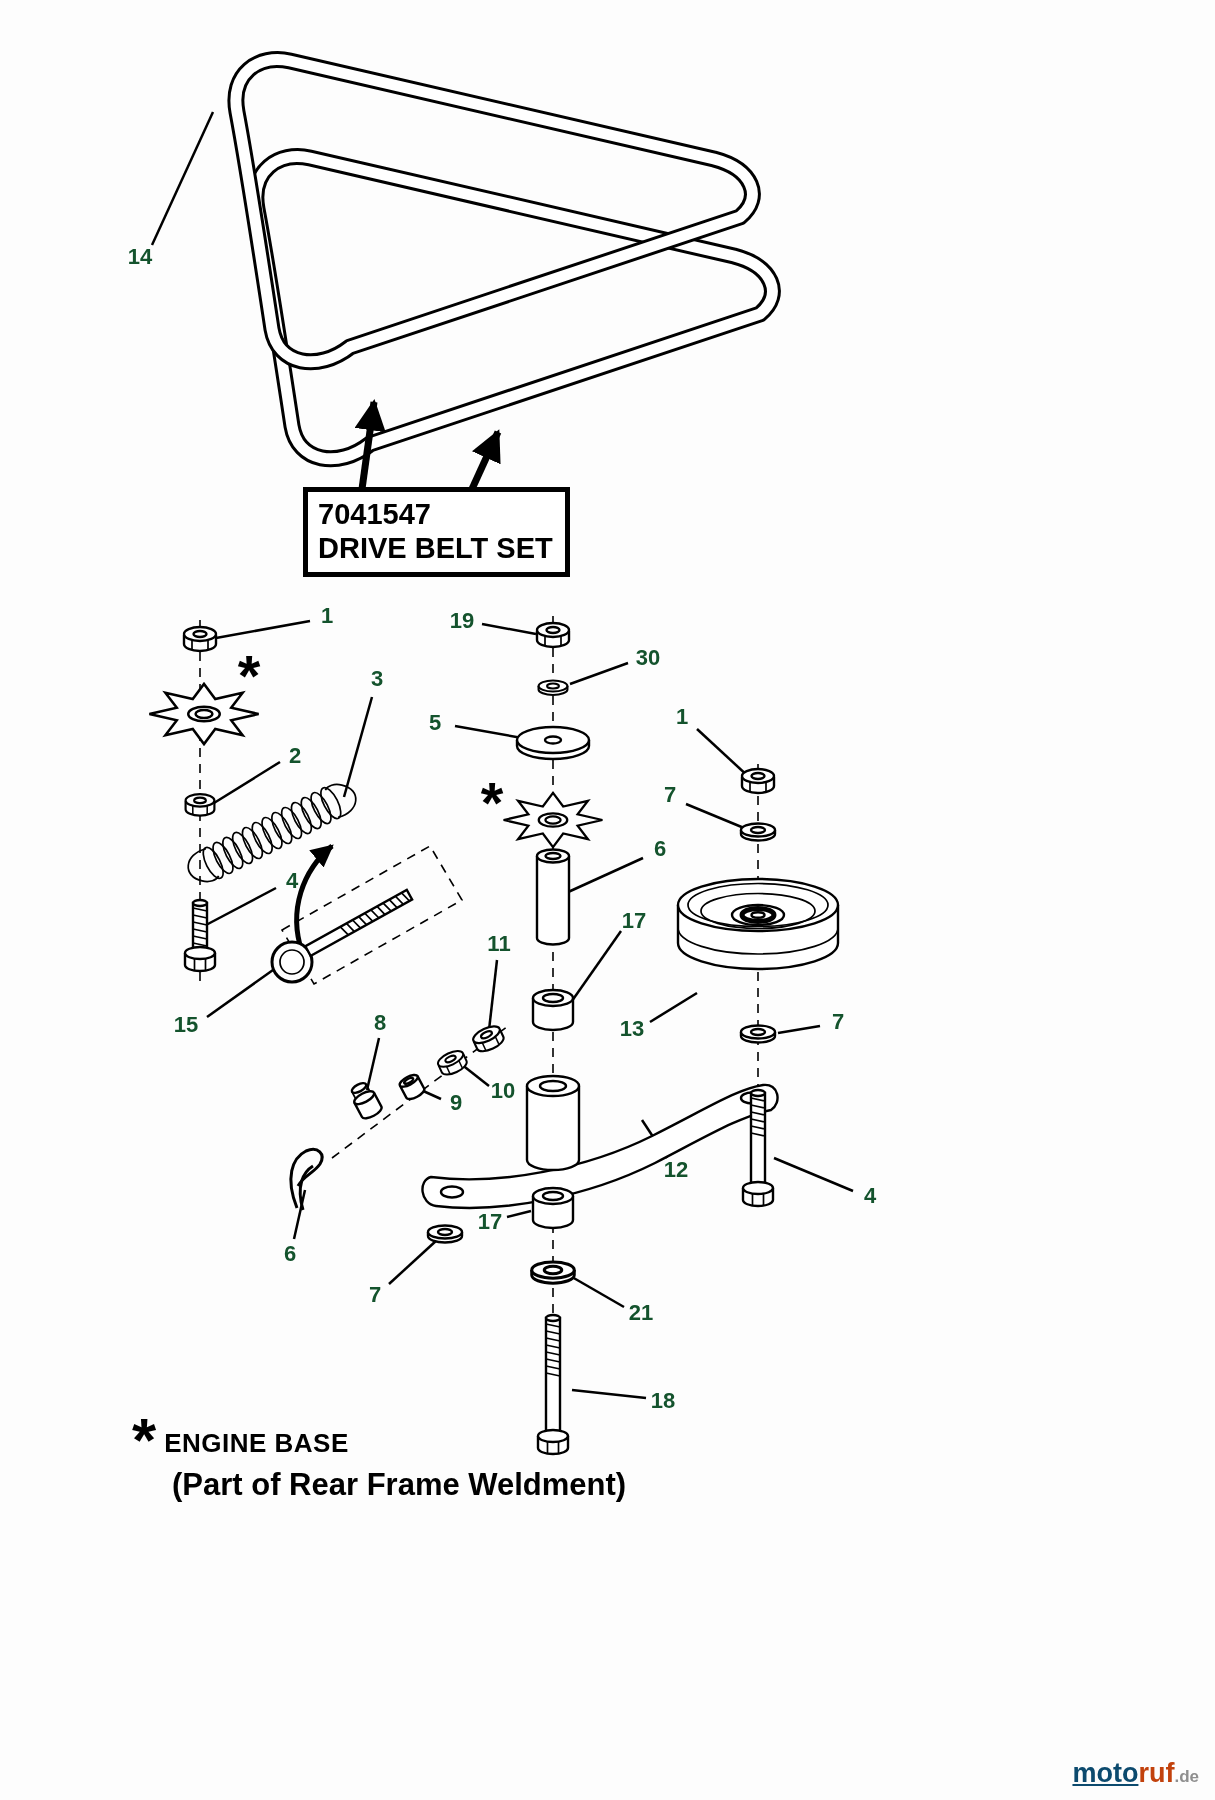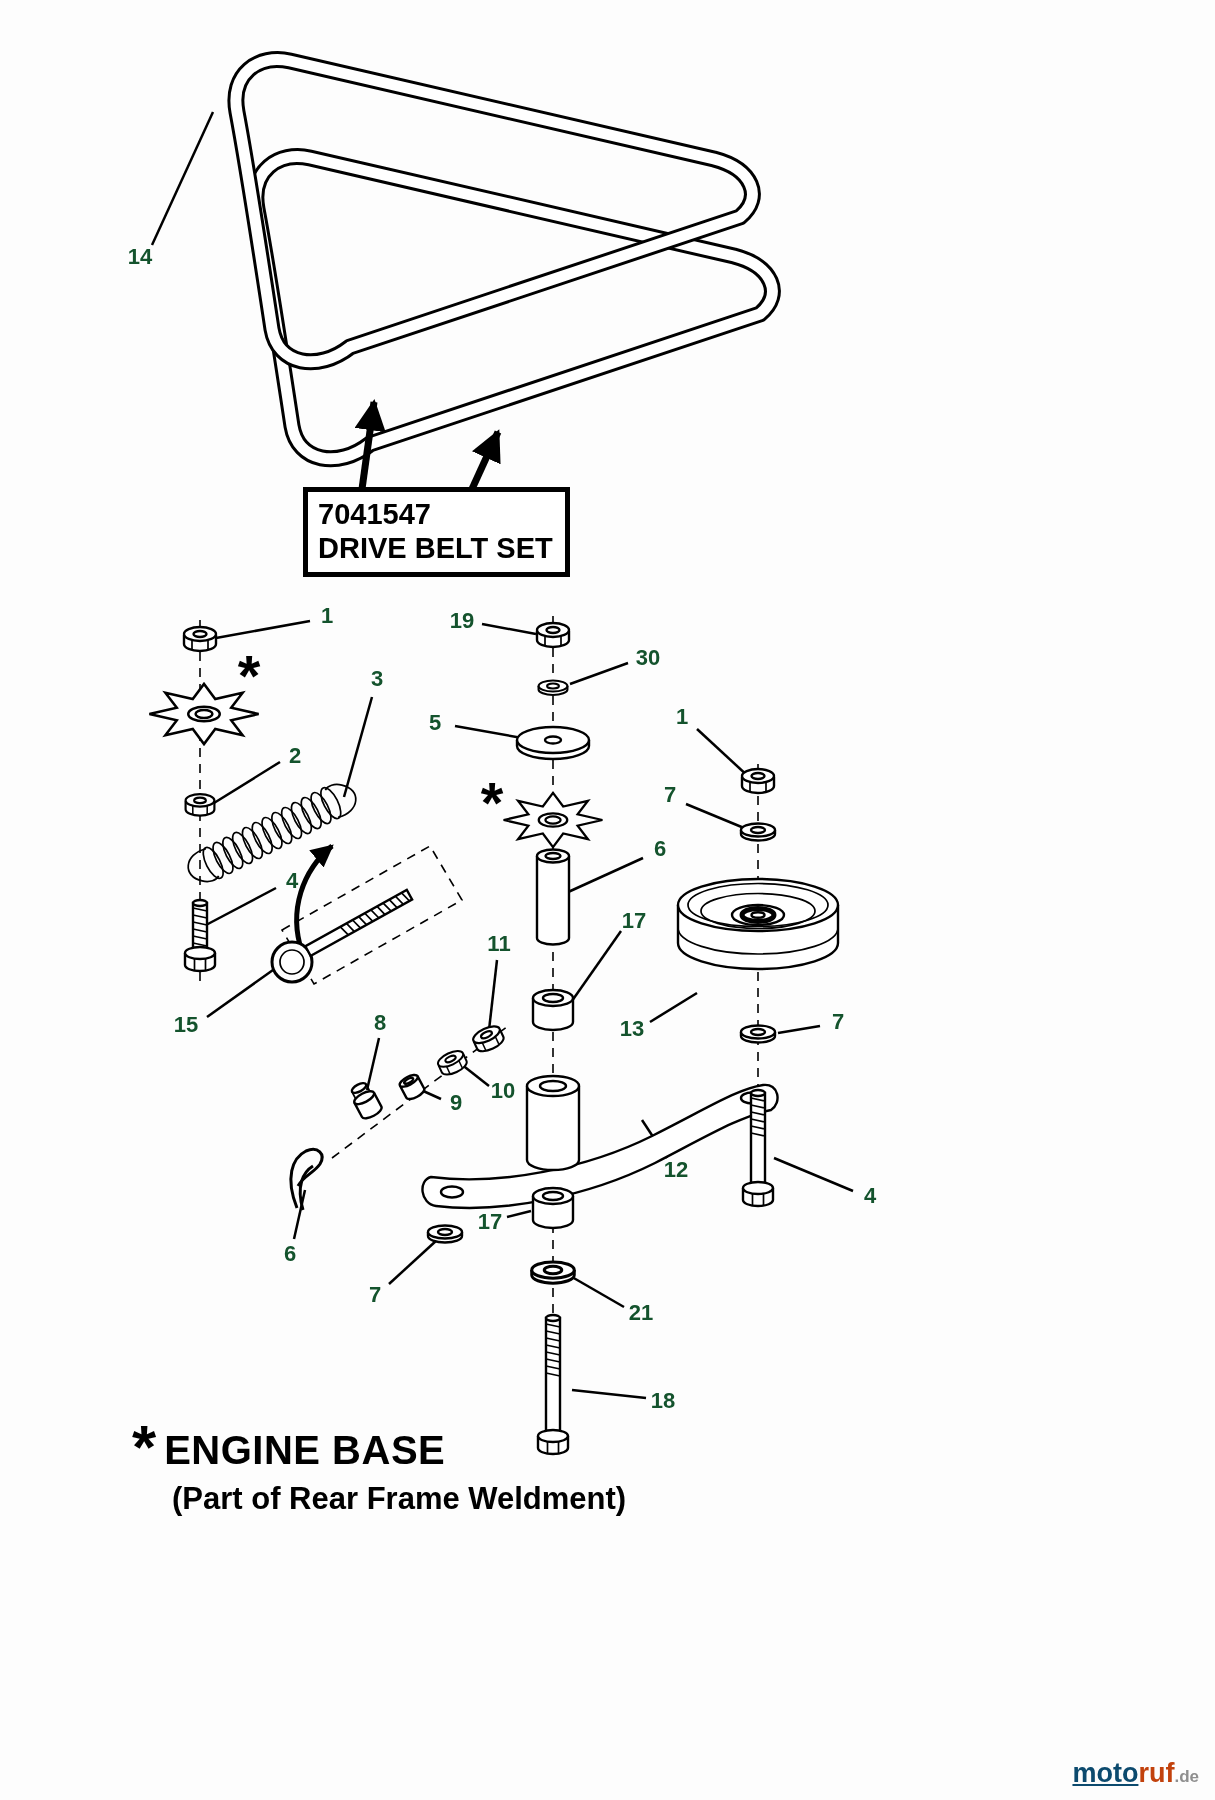--- a/index.html
+++ b/index.html
@@ -18,21 +18,21 @@
   }
   .belt-label{
     position:absolute;left:303px;top:487px;
     border:5px solid #000;background:#fff;
     padding:5px 12px 7px 10px;
     font-weight:bold;font-size:29px;line-height:1.18;color:#000;
   }
   .footnote{position:absolute;left:132px;top:1400px;color:#000;font-weight:bold;}
   .footnote .row1{display:flex;align-items:center;}
   .footnote .marker{font-size:62px;line-height:0.6;margin-right:8px;position:relative;top:10px;}
-  .footnote .fn1{font-size:40px;letter-spacing:0.5px;margin-top:28px;}
+  .footnote .fn1{font-size:26px;letter-spacing:0.5px;margin-top:28px;}
   .footnote .fn2{font-size:31px;margin-left:40px;margin-top:8px;}
   .watermark{position:absolute;right:16px;top:1758px;font-weight:bold;font-size:27px;white-space:nowrap;}
   .wm-a{color:#0c4a6e;text-decoration:underline;}
   .wm-b{color:#c2410c;}
   .wm-tld{color:#8f8f8f;font-size:17px;font-weight:bold;}
 
   
   .ln{stroke:#000;stroke-width:2.5;fill:none;}
   .thick{stroke:#000;stroke-width:7;fill:none;}
   .curve{stroke:#000;stroke-width:5;fill:none;}

